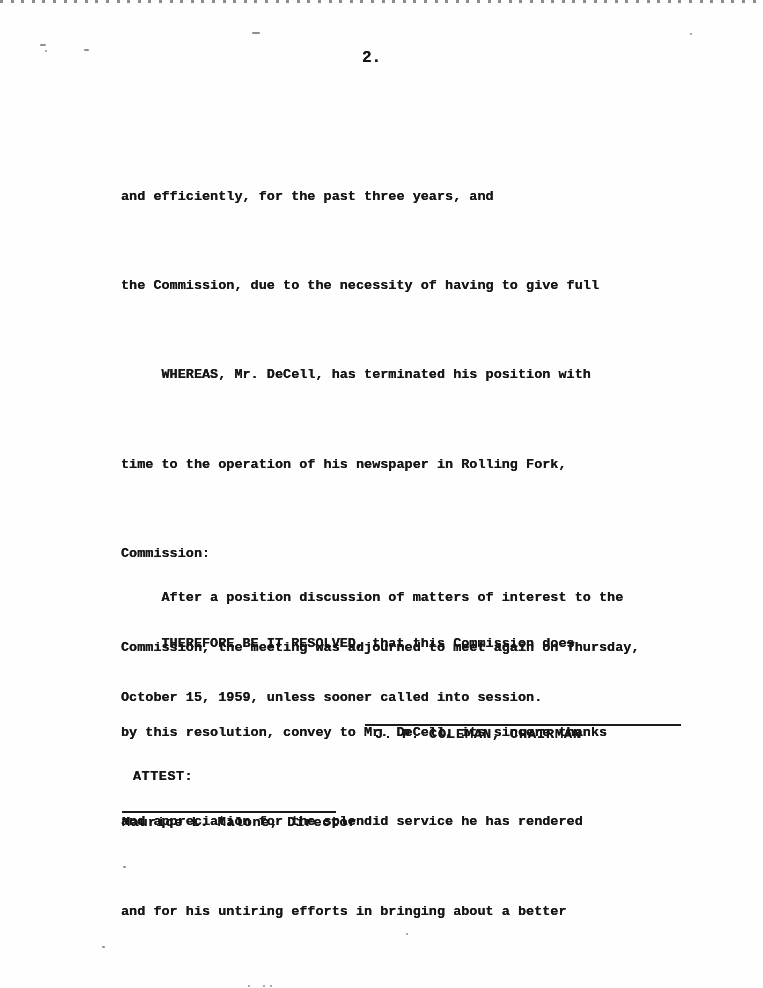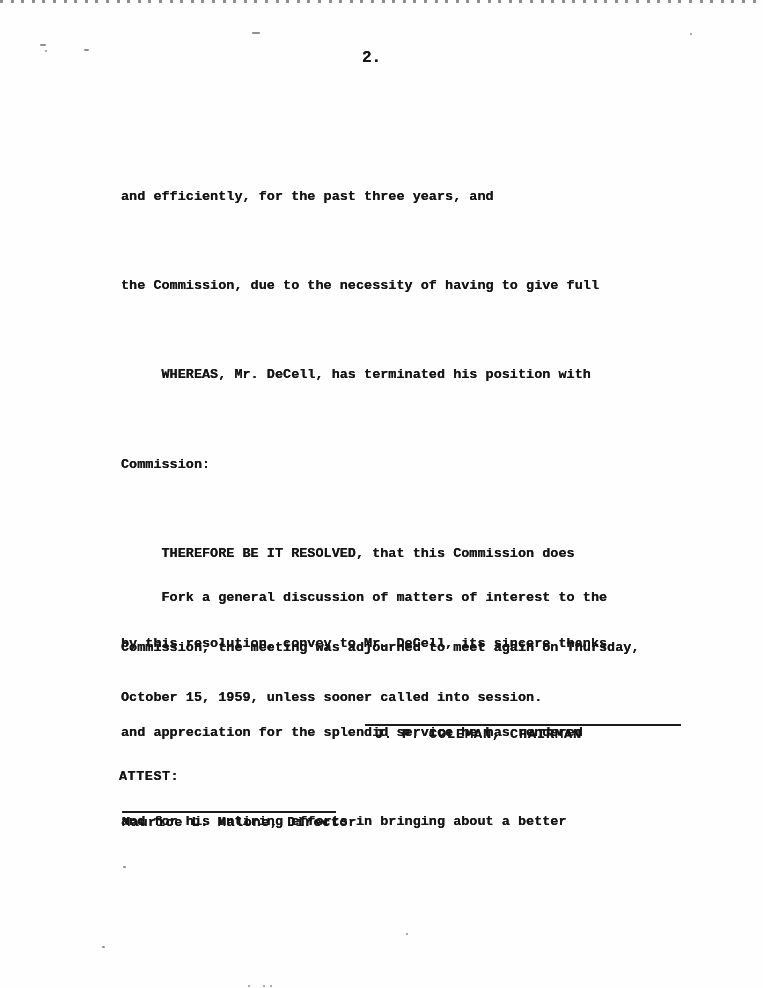--- a/index.html
+++ b/index.html
@@ -50,21 +50,21 @@
     width: 316px;
     border-top: 2.5px solid #1c1c1c;
   }
   .sig-chairman .sig-text {
     padding: 1px 0 0 10px;
     font-size: 13.5px;
     letter-spacing: 0.9px;
   }
   .attest {
     position: absolute;
-    left: 119px; top: 769px;
+    left: 133px; top: 769px;
     font-size: 13.5px;
     letter-spacing: 0.5px;
   }
   .sig-director {
     position: absolute;
     left: 122px; top: 811px;
     width: 214px;
     border-top: 2.5px solid #1c1c1c;
   }
   .sig-director .sig-text {
@@ -96,33 +96,34 @@
   <div class="speck" style="left:248px; top:985px; width:2px; height:2px;"></div>
   <div class="speck" style="left:263px; top:985px; width:2px; height:2px;"></div>
   <div class="speck" style="left:270px; top:985px; width:2px; height:2px;"></div>
 
   <div class="page-number typed">2.</div>
 
   <div class="res-block typed">
     <div>and efficiently, for the past three years, and</div>
     <div>the Commission, due to the necessity of having to give full</div>
     <div>     WHEREAS, Mr. DeCell, has terminated his position with</div>
+    <div>time to the operation of his newspaper in Rolling Fork,</div>
     <div>Commission:</div>
     <div>     THEREFORE BE IT RESOLVED, that this Commission does</div>
     <div>by this resolution, convey to Mr. DeCell, its sincere thanks</div>
     <div>and appreciation for the splendid service he has rendered</div>
     <div>and for his untiring efforts in bringing about a better</div>
     
     
     
     
   </div>
 
   <div class="close-block typed">
-    <div>     Fork a general discussion of matters of interest to the</div>
+    <div>     After a position discussion of matters of interest to the</div>
     <div>Commission, the meeting was adjourned to meet again on Thursday,</div>
     <div>October 15, 1959, unless sooner called into session.</div>
   </div>
 
   <div class="sig-chairman">
     <div class="sig-text typed">J. P. COLEMAN, CHAIRMAN</div>
   </div>
 
   <div class="attest typed">ATTEST:</div>
 

